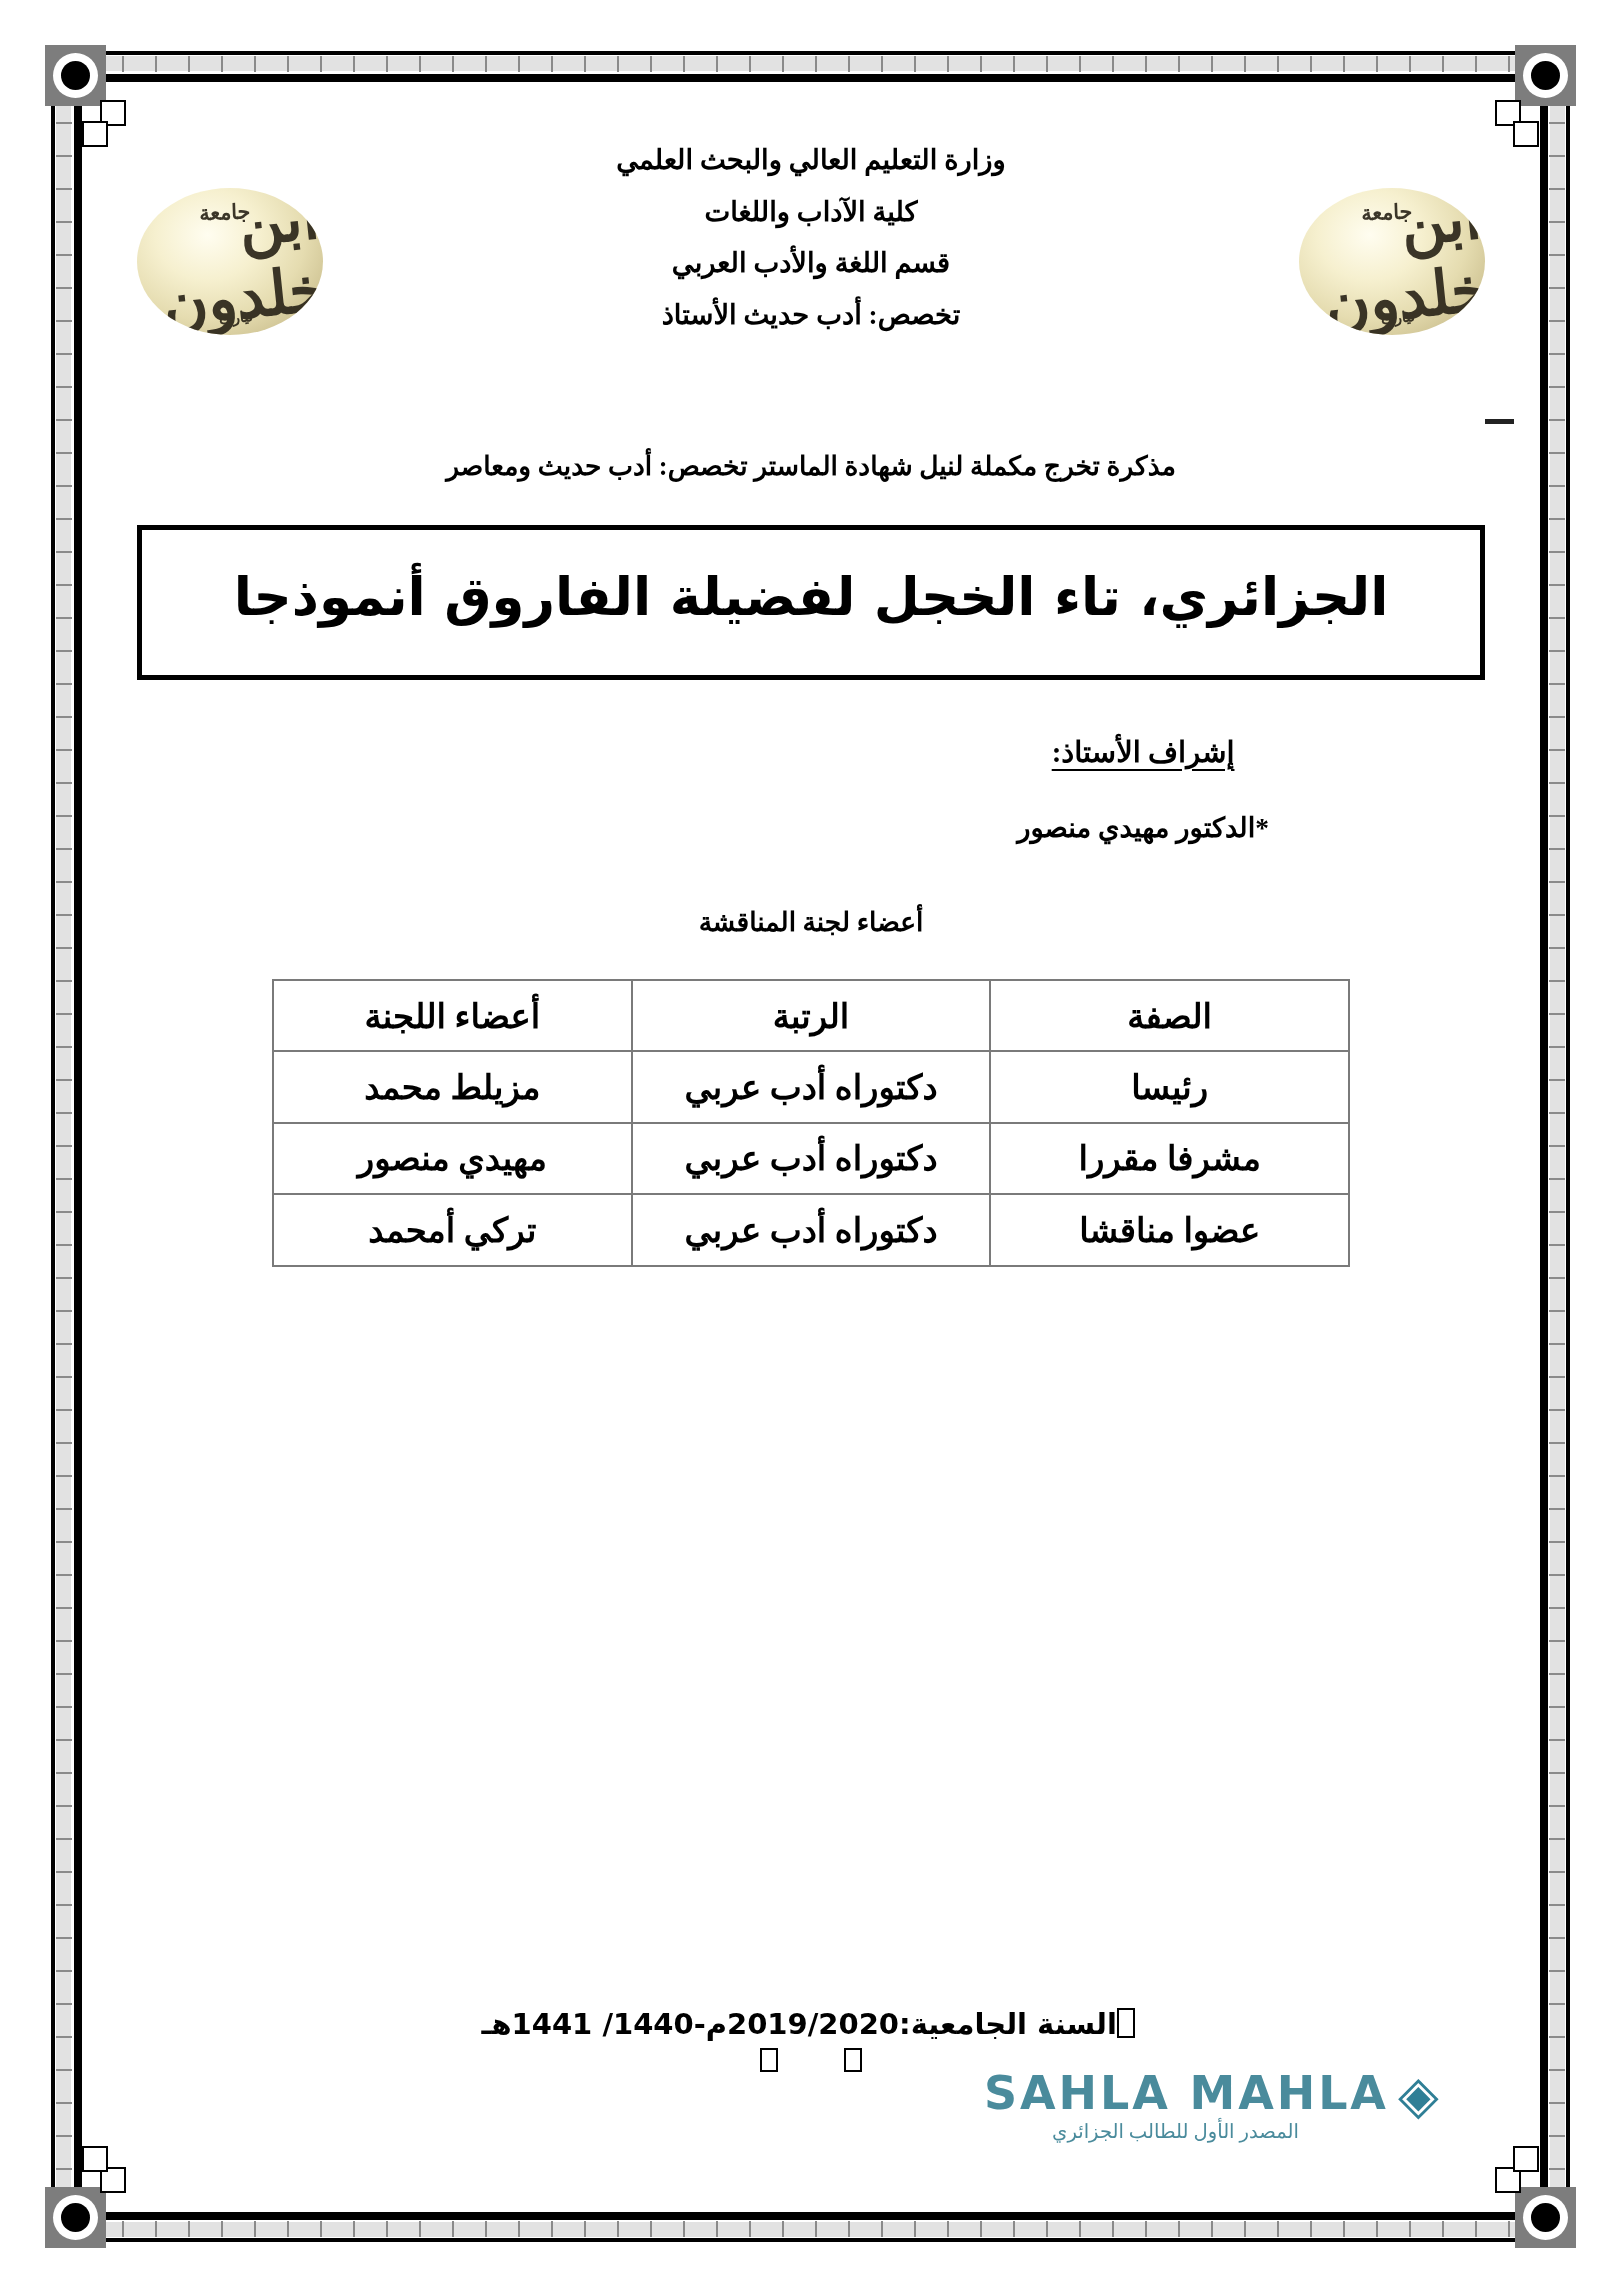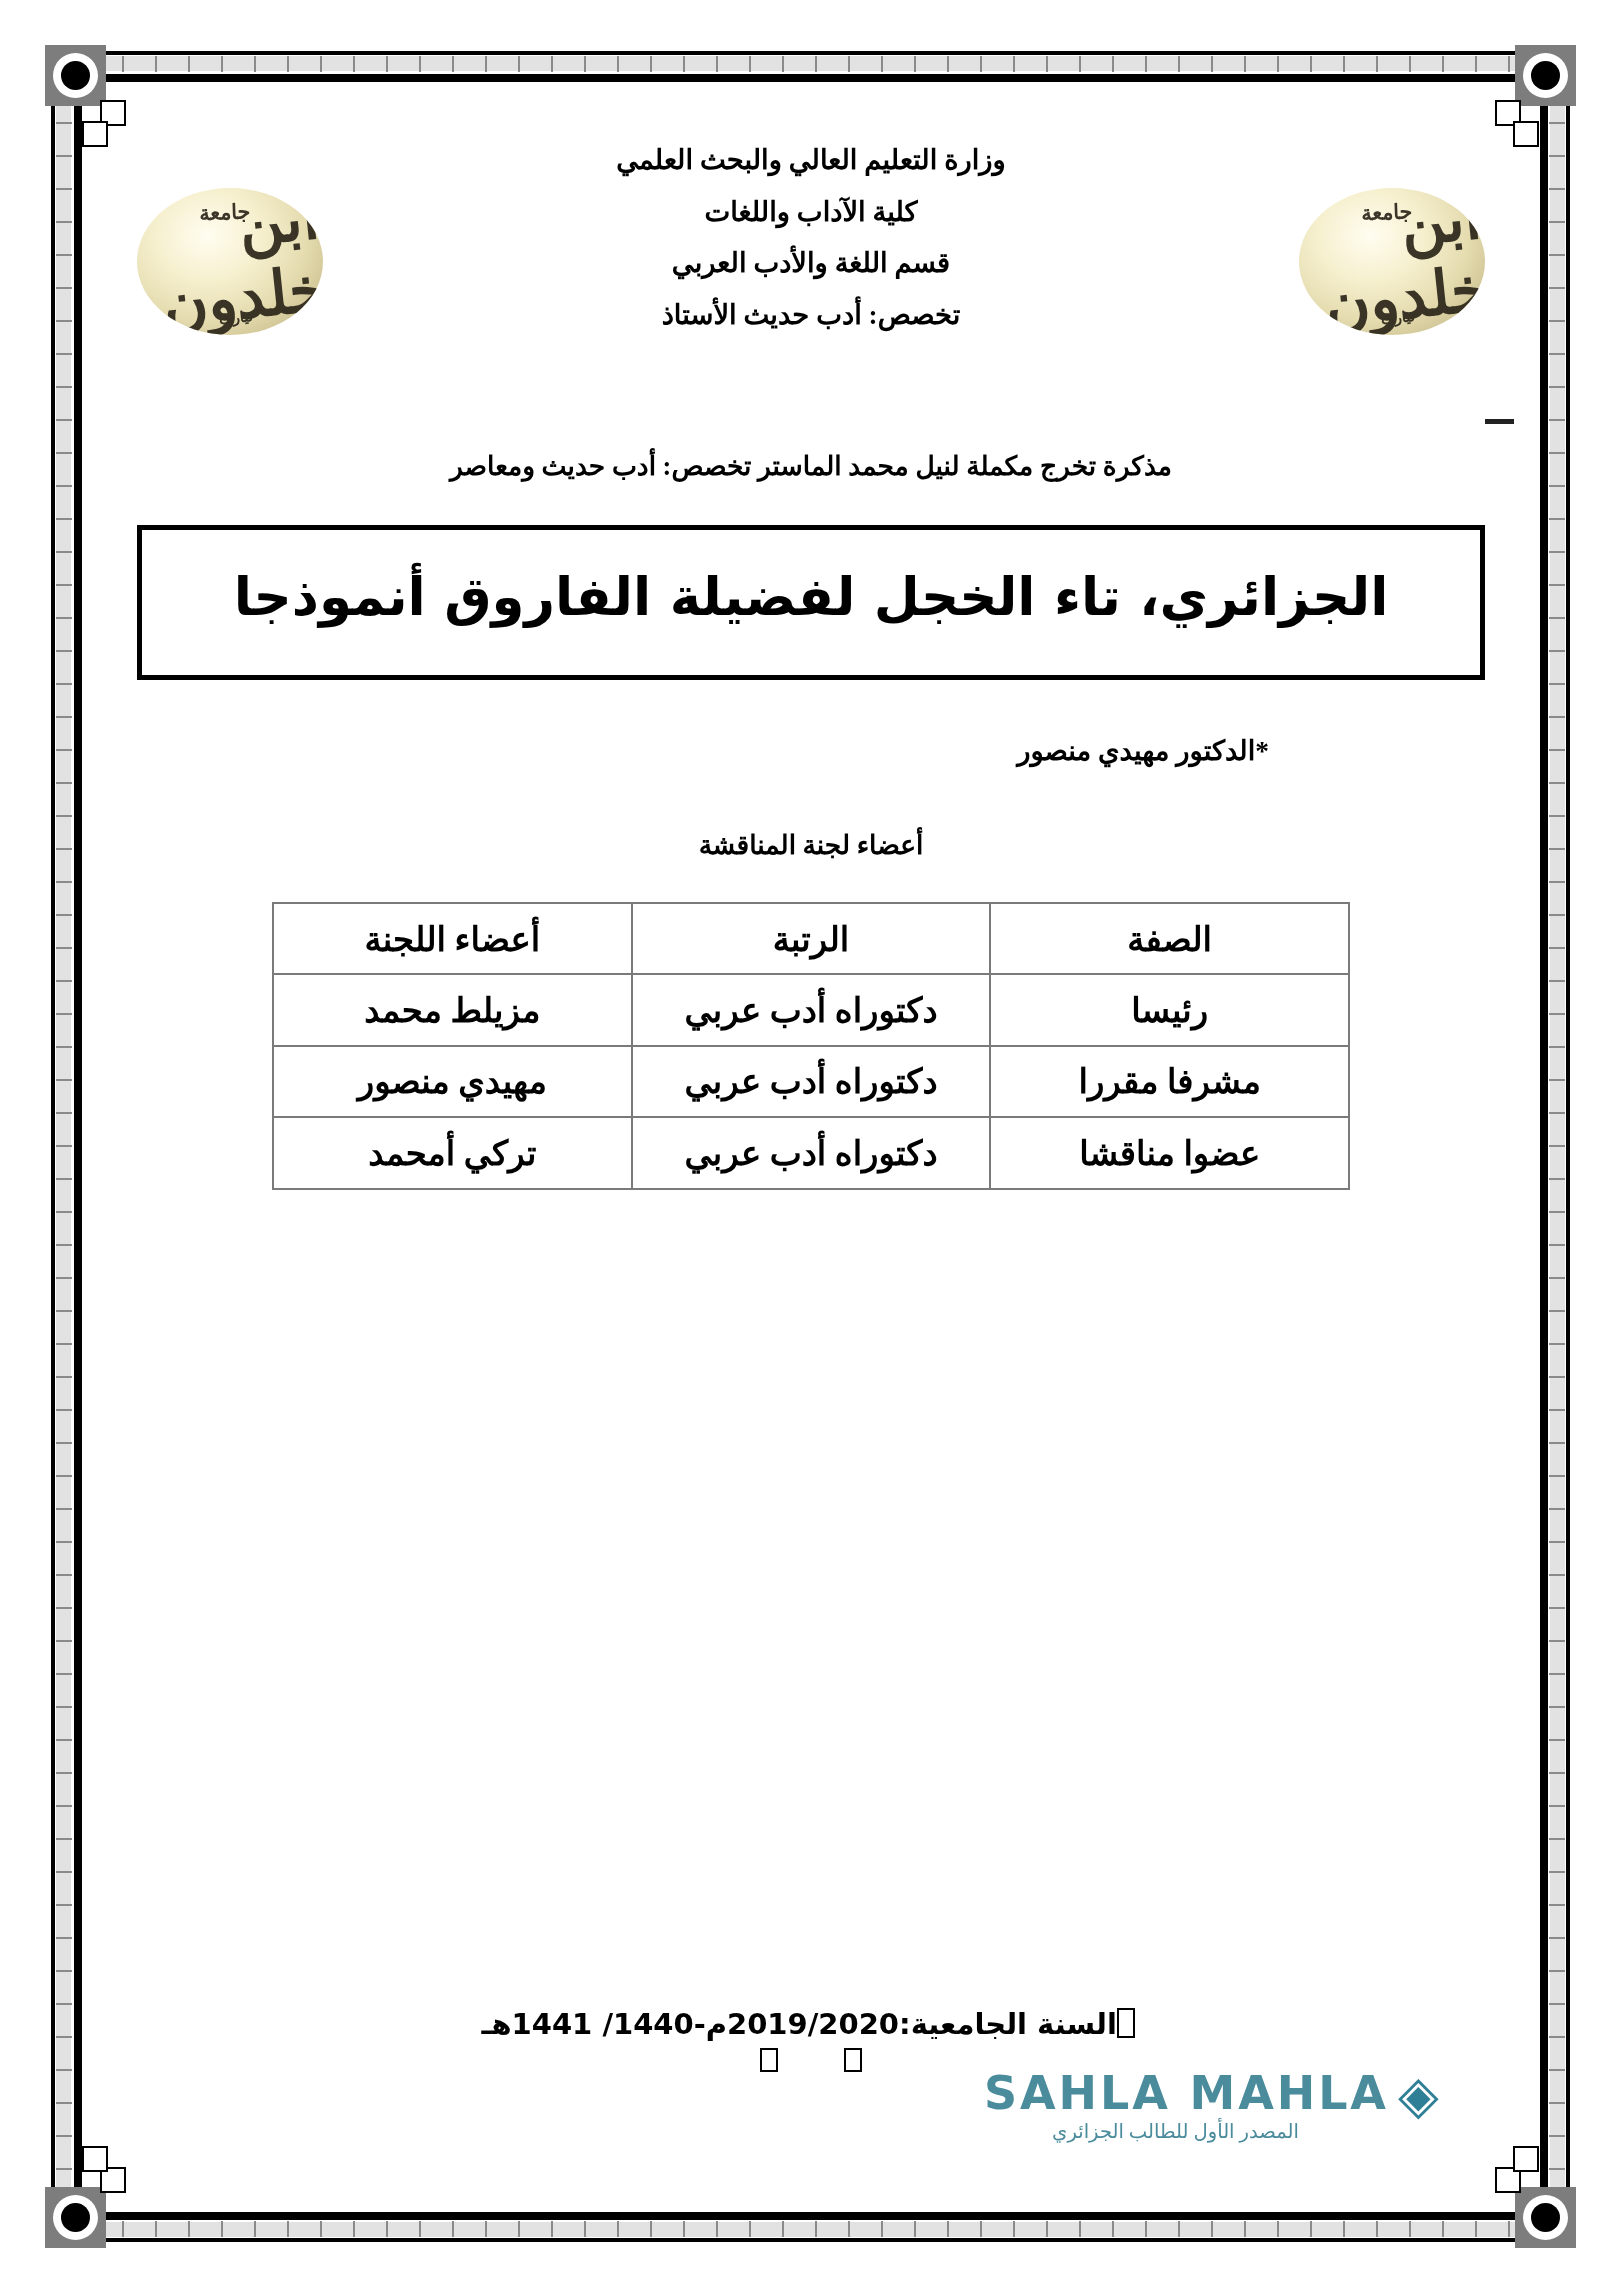--- a/index.html
+++ b/index.html
@@ -389,28 +389,29 @@
     <div class="header-lines">
       <div>وزارة التعليم العالي والبحث العلمي</div>
       <div>كلية الآداب واللغات</div>
       <div>قسم اللغة والأدب العربي</div>
       <div>تخصص: أدب حديث الأستاذ</div>
     </div>
   </div>
 
   <div class="small-dash"></div>
 
-  <div class="degree">مذكرة تخرج مكملة  لنيل محمد الماستر تخصص: أدب حديث ومعاصر</div>
+  <div class="degree">مذكرة تخرج مكملة  لنيل شهادة الماستر تخصص: أدب حديث ومعاصر</div>
 
   <div class="title-box">
     <div>الجزائري، تاء الخجل لفضيلة الفاروق أنموذجا</div>
   </div>
 
   <div class="people">
     <div class="col sup">
+      <div class="lbl">إشراف الأستاذ:</div>
       <div class="nm">*الدكتور مهيدي منصور</div>
     </div>
   </div>
 
   <div class="cmt-title">أعضاء لجنة المناقشة</div>
 
   <table class="cmt">
     <thead>
       <tr>
         <th>الصفة</th>

